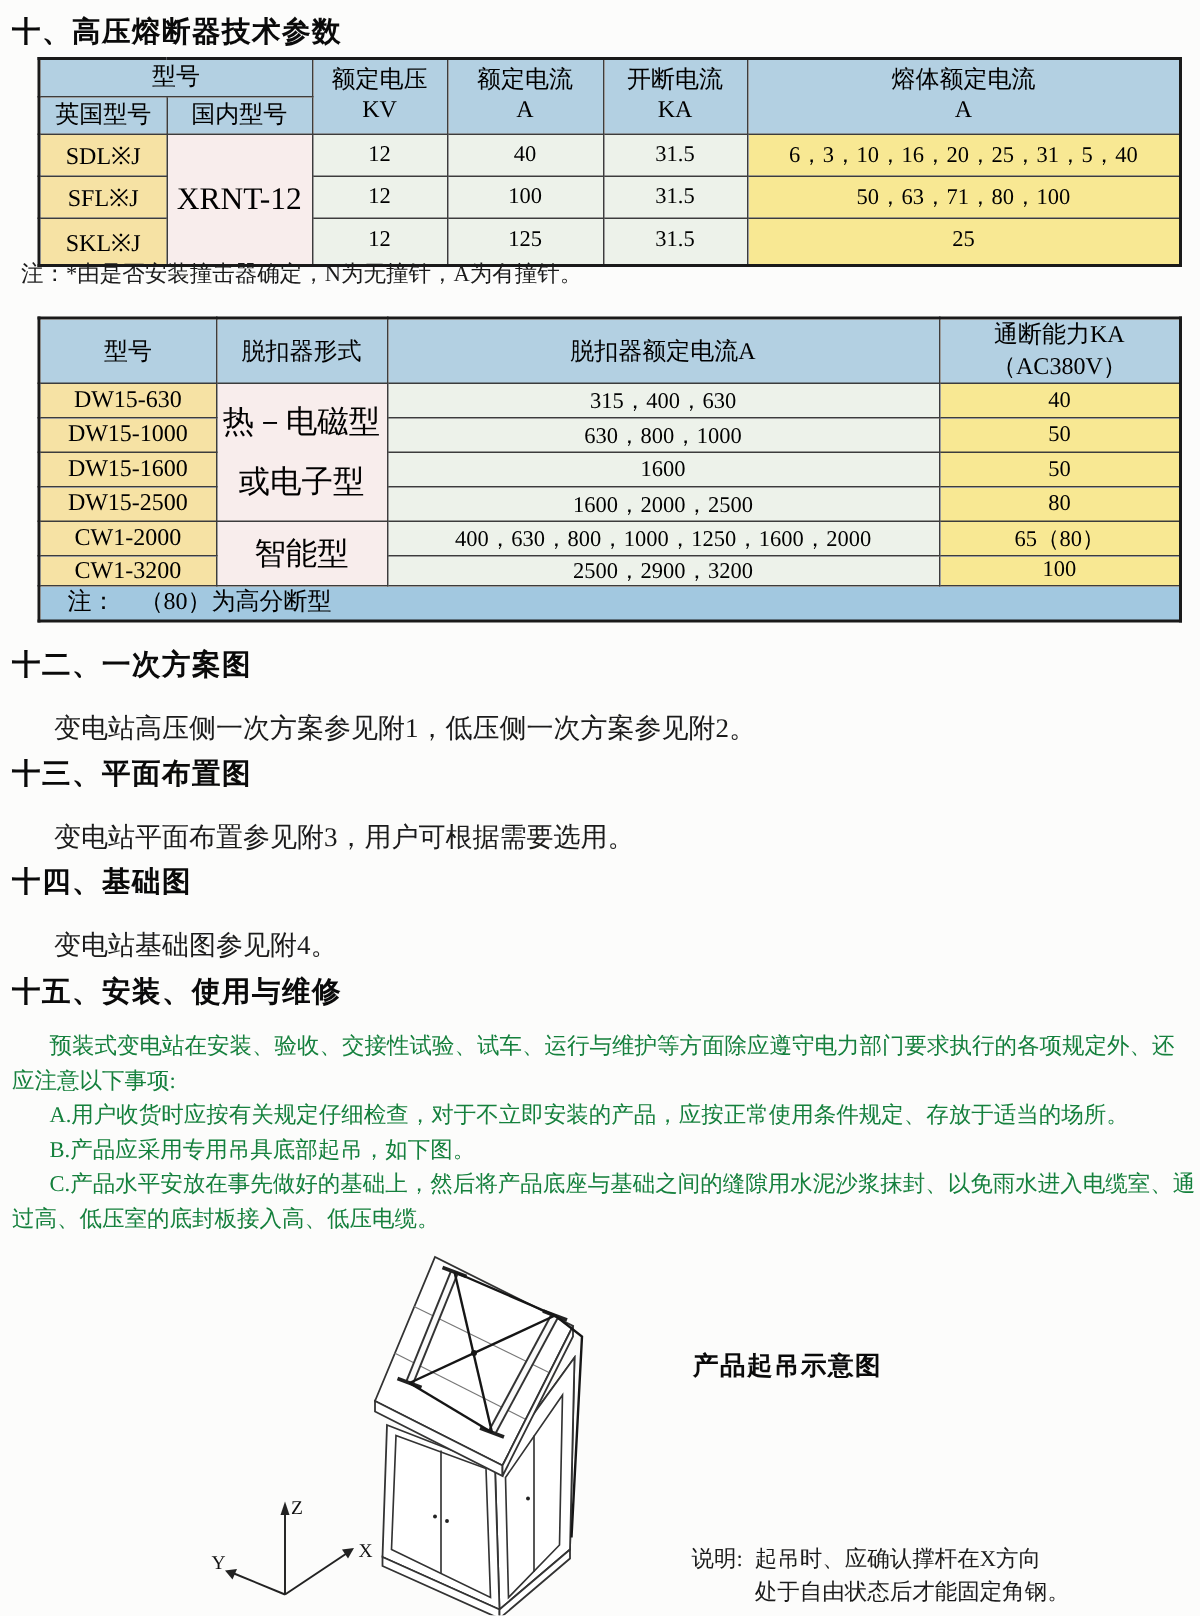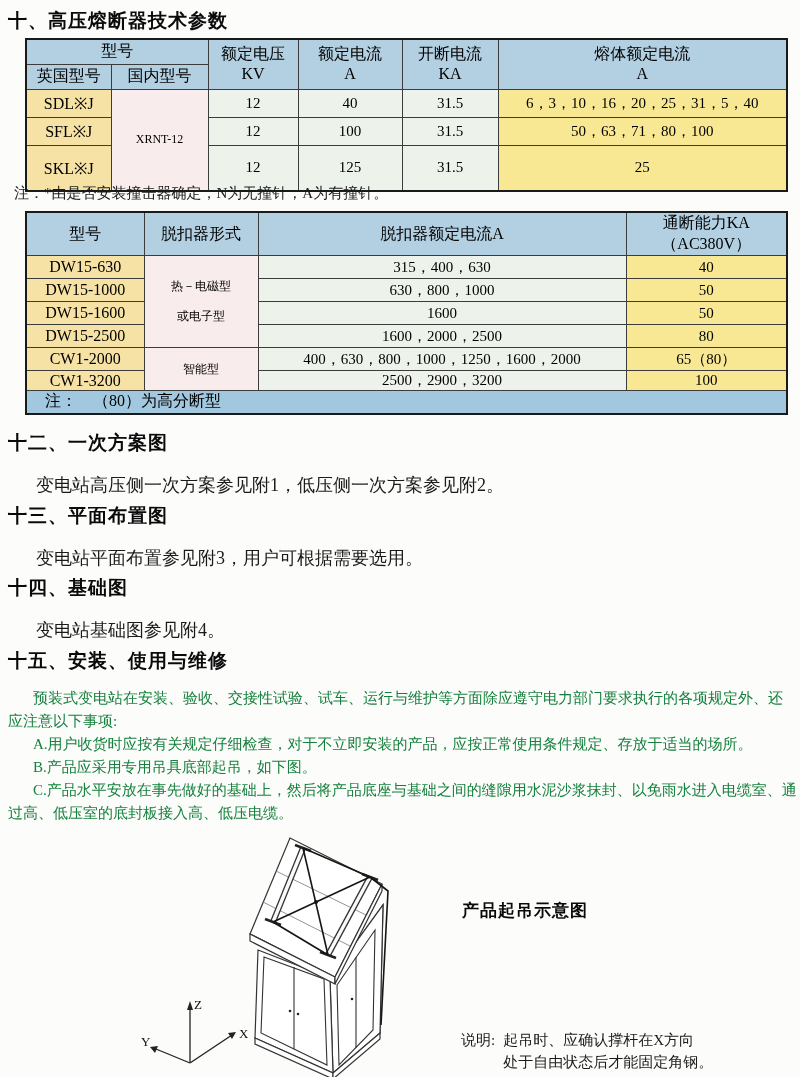--- a/index.html
+++ b/index.html
@@ -17,21 +17,21 @@
   .bodyline{position:absolute;left:36px;font-size:18px;color:#1b1b1b;}
   
   table{border-collapse:collapse;table-layout:fixed;position:absolute;}
   td{border:1px solid #3c3c3c;text-align:center;vertical-align:middle;
      font-size:15px;padding:0;overflow:hidden;color:#000000;}
   .tbl{border:2px solid #1a1a1a;}
   .hd   {background:#b3d0e2;font-size:16px;}
   .sage {background:#edf2ea;}
   .myel {background:#f6e2a4;font-size:16px;}
   .vyel {background:#f8e893;}
-  .pink {background:#f8edec;font-size:12px;}
+  .pink {background:#f8edec;font-size:21px;}
   .noterow{background:#a2c8e0;text-align:left;padding-left:18px;font-size:16px;}
   .twoline div{line-height:1.25;}
   .gapline div{line-height:1.1;}
   .gapline div:first-child{margin-bottom:16px;}
   
   .note{position:absolute;left:14px;font-size:15px;color:#1b1b1b;}
   .textblock{
     position:absolute;left:8px;top:687px;width:790px;
     font-size:15px;line-height:23px;color:#15803d;
   }
@@ -99,31 +99,31 @@
     <td class="sage">31.5</td>
     <td class="vyel">6，3，10，16，20，25，31，5，40</td>
   </tr>
   <tr style="height:28px;">
     <td class="myel">SFL※J</td>
     <td class="sage">12</td>
     <td class="sage">100</td>
     <td class="sage">31.5</td>
     <td class="vyel">50，63，71，80，100</td>
   </tr>
-  <tr style="height:46px;">
+  <tr style="height:32px;">
     <td class="myel">SKL※J</td>
     <td class="sage">12</td>
     <td class="sage">125</td>
     <td class="sage">31.5</td>
     <td class="vyel">25</td>
   </tr>
 </tbody>
   </table>
 
-<div class="note" style="top:184px;">注：*由是否安装撞击器确定，N为无撞针，A为有撞针。</div>
+<div class="note" style="top:173px;">注：*由是否安装撞击器确定，N为无撞针，A为有撞针。</div>
 
 <table class="tbl" style="left:25px;top:211px;width:761px;">
   <colgroup>
     <col style="width:118px">
       <col style="width:114px">
       <col style="width:368px">
       <col style="width:161px">
   </colgroup>
   <tbody>
       <tr style="height:24px;">

